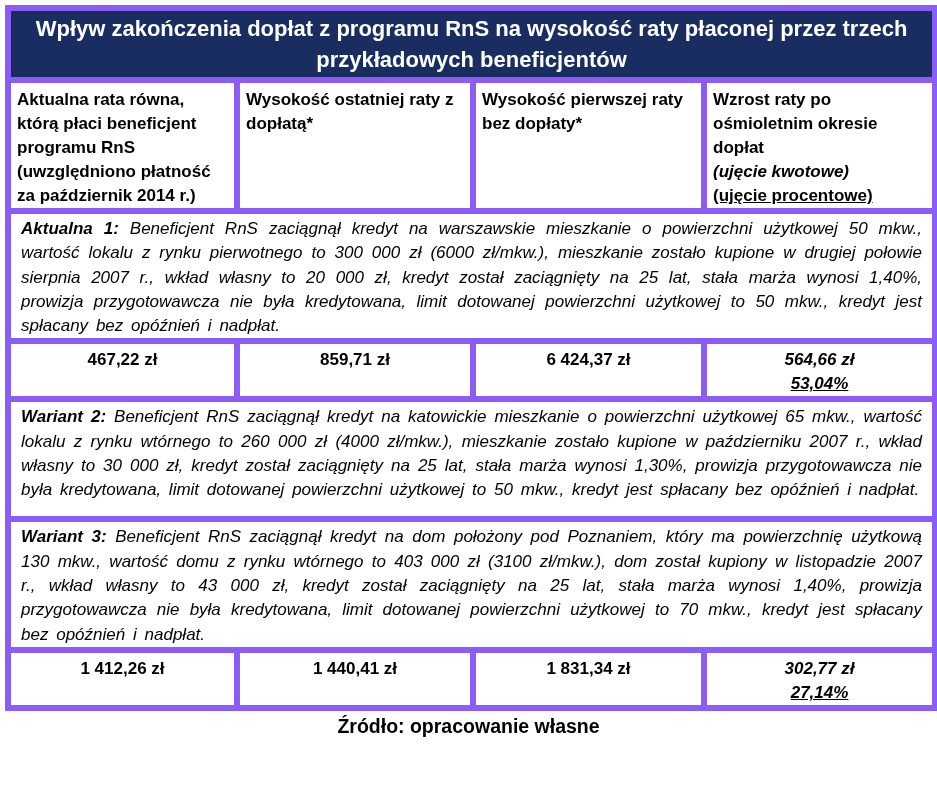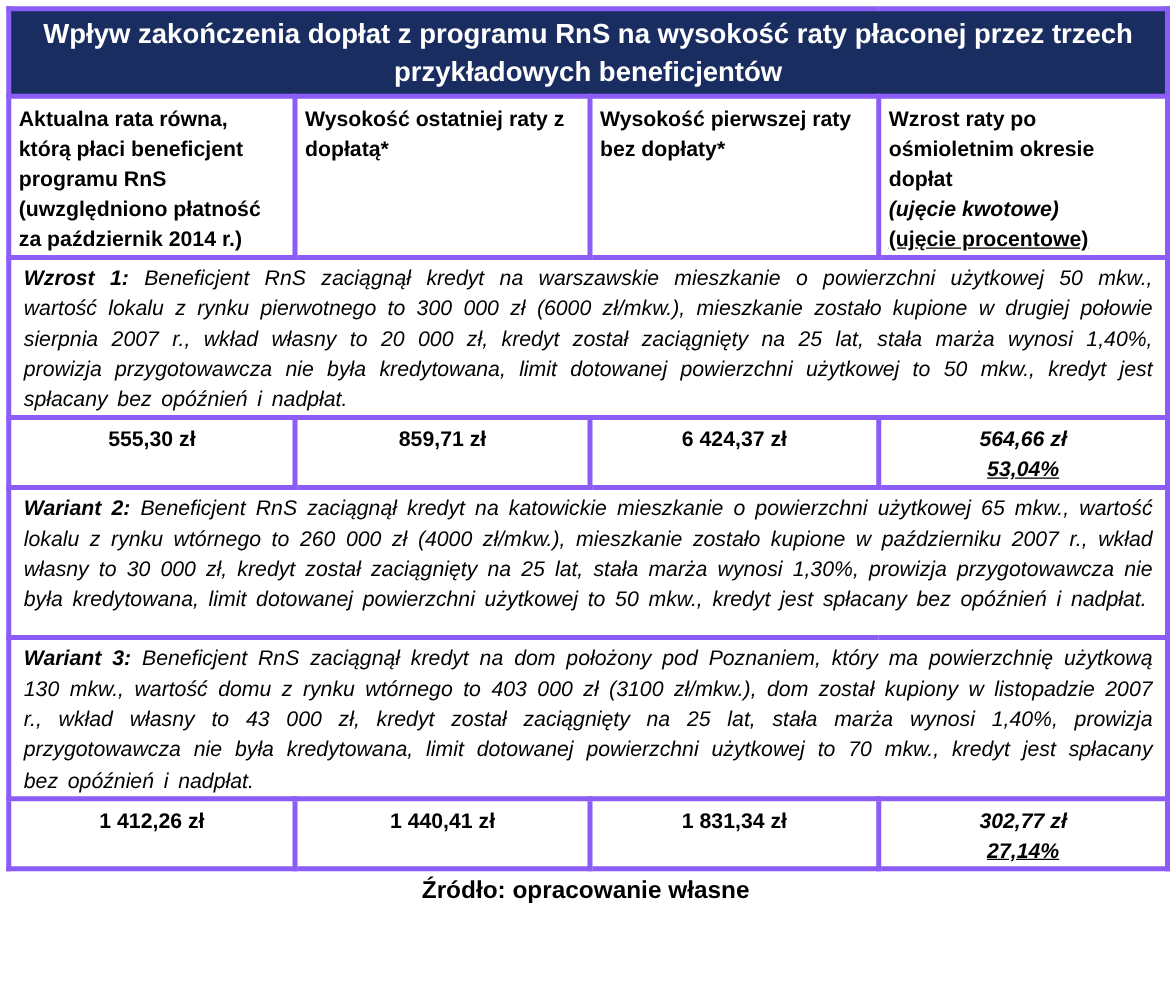--- a/index.html
+++ b/index.html
@@ -5,21 +5,21 @@
   html,body{margin:0;padding:0;background:#fff;}
   .page{
     width:937px;height:793px;box-sizing:border-box;
     background:#fff;padding:5px 5px 0 5px;
     font-family:"Liberation Sans",sans-serif;color:#000;overflow:hidden;
   }
   table.rns{
     width:927px;border-collapse:collapse;table-layout:fixed;
     border:2px solid #000;
   }
-  table.rns td{border:4px solid #8b5cf6;box-sizing:border-box;overflow:hidden;}
+  table.rns td{border:6px solid #8b5cf6;box-sizing:border-box;overflow:hidden;}
   .title-cell{
     background:var(--navy,#192d60);color:#fff;text-align:center;
     font-weight:bold;font-size:22px;line-height:31px;
     height:70px;padding:2px 24px;
   }
   .head-cell{
     font-weight:bold;font-size:17px;line-height:24px;text-align:left;
     vertical-align:top;height:121px;padding:5px 6px 0 6px;
   }
   .head-italic{font-style:italic;}
@@ -69,26 +69,26 @@
         <td class="head-cell">Wysokość pierwszej raty bez dopłaty*</td>
         <td class="head-cell">
           <span>Wzrost raty po ośmioletnim okresie dopłat</span><br>
           <span class="head-italic">(ujęcie kwotowe)</span><br>
           <span class="head-underline">(ujęcie procentowe)</span>
         </td>
       </tr>
 
       <tr>
         <td class="desc-cell" colspan="4">
-          <span class="desc-label">Wzrost 1:</span>
+          <span class="desc-label">Aktualna 1:</span>
           <span>Beneficjent RnS zaciągnął kredyt na warszawskie mieszkanie o powierzchni użytkowej 50 mkw., wartość lokalu z rynku pierwotnego to 300 000 zł (6000 zł/mkw.), mieszkanie zostało kupione w drugiej połowie sierpnia 2007 r., wkład własny to 20 000 zł, kredyt został zaciągnięty na 25 lat, stała marża wynosi 1,40%, prowizja przygotowawcza nie była kredytowana, limit dotowanej powierzchni użytkowej to 50 mkw., kredyt jest spłacany bez opóźnień i nadpłat.</span>
         </td>
       </tr>
       <tr>
-        <td class="val-cell">555,30 zł</td>
+        <td class="val-cell">467,22 zł</td>
         <td class="val-cell">859,71 zł</td>
         <td class="val-cell">6 424,37 zł</td>
         <td class="val-cell increase">
           <span>564,66 zł</span>
           <span class="pct">53,04%</span>
         </td>
       </tr>
 
       <tr>
         <td class="desc-cell" colspan="4">

